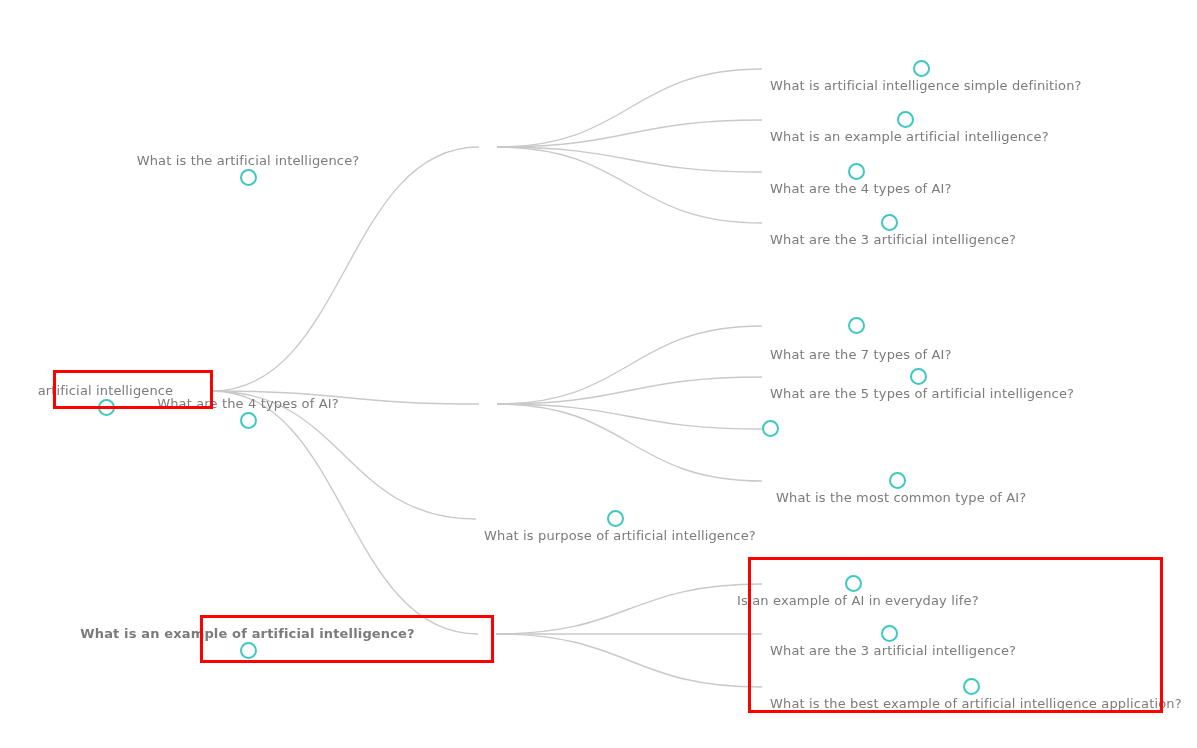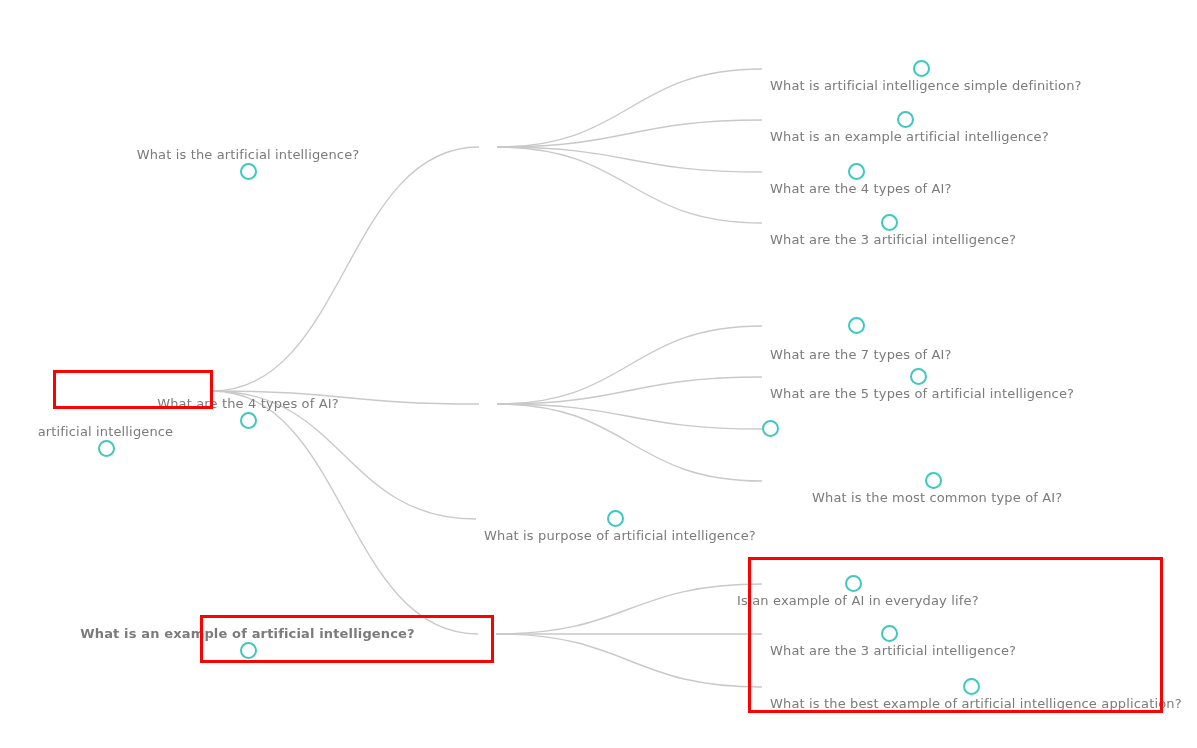--- a/index.html
+++ b/index.html
@@ -77,25 +77,25 @@
       <path d="M 497 404 C 629.5 404, 629.5 377, 762 377" fill="none" stroke="#c9c9c9" stroke-width="1.4"></path>
       <path d="M 497 404 C 629.5 404, 629.5 429, 762 429" fill="none" stroke="#c9c9c9" stroke-width="1.4"></path>
       <path d="M 497 404 C 629.5 404, 629.5 481, 762 481" fill="none" stroke="#c9c9c9" stroke-width="1.4"></path>
       <path d="M 212 391 C 344 391, 344 519, 476 519" fill="none" stroke="#c9c9c9" stroke-width="1.4"></path>
       <path d="M 212 391 C 345 391, 345 634, 478 634" fill="none" stroke="#c9c9c9" stroke-width="1.4"></path>
       <path d="M 496 634 C 629 634, 629 584, 762 584" fill="none" stroke="#c9c9c9" stroke-width="1.4"></path>
       <path d="M 496 634 C 629 634, 629 634, 762 634" fill="none" stroke="#c9c9c9" stroke-width="1.4"></path>
       <path d="M 496 634 C 629 634, 629 687, 762 687" fill="none" stroke="#c9c9c9" stroke-width="1.4"></path>
     </svg>
   <div id="nodes">
-      <div class="node label-left" style="top: 382px; left: 0px; width: 212px; justify-content: flex-end; margin-top: 41px;">
+      <div class="node label-left" style="top: 382px; left: 0px; width: 212px; justify-content: flex-end;">
         <span class="node-label">artificial intelligence</span>
         <span class="node-circle"></span>
       </div>
-      <div class="node label-left" style="top: 146px; left: 0px; width: 497px; justify-content: flex-end; align-items: center;">
+      <div class="node label-left" style="top: 152px; left: 0px; width: 497px; justify-content: flex-end; align-items: center;">
         <span class="node-label">What is the artificial intelligence?</span>
         <span class="node-circle"></span>
       </div>
       <div class="node label-right" style="top: 60px; left: 762px;">
         <span class="node-circle"></span>
         <span class="node-label">What is artificial intelligence simple definition?</span>
       </div>
       <div class="node label-right" style="top: 111px; left: 762px;">
         <span class="node-circle"></span>
         <span class="node-label">What is an example artificial intelligence?</span>
@@ -116,21 +116,21 @@
         <span class="node-circle"></span>
         <span class="node-label">What are the 7 types of AI?</span>
       </div>
       <div class="node label-right" style="top: 368px; left: 762px;">
         <span class="node-circle"></span>
         <span class="node-label">What are the 5 types of artificial intelligence?</span>
       </div>
       <div class="node label-right" style="top: 420px; left: 762px;">
         <span class="node-circle"></span>
       </div>
-      <div class="node label-right" style="top: 472px; left: 804px; align-items: center;">
+      <div class="node label-right" style="top: 472px; left: 768px; align-items: center;">
         <span class="node-circle"></span>
         <span class="node-label">What is the most common type of AI?</span>
       </div>
       <div class="node label-right" style="top: 510px; left: 476px;">
         <span class="node-circle"></span>
         <span class="node-label">What is purpose of artificial intelligence?</span>
       </div>
       <div class="node label-left" style="top: 625px; left: 0px; width: 496px; justify-content: flex-end; font-weight: bold;">
         <span class="node-label">What is an example of artificial intelligence?</span>
         <span class="node-circle"></span>

